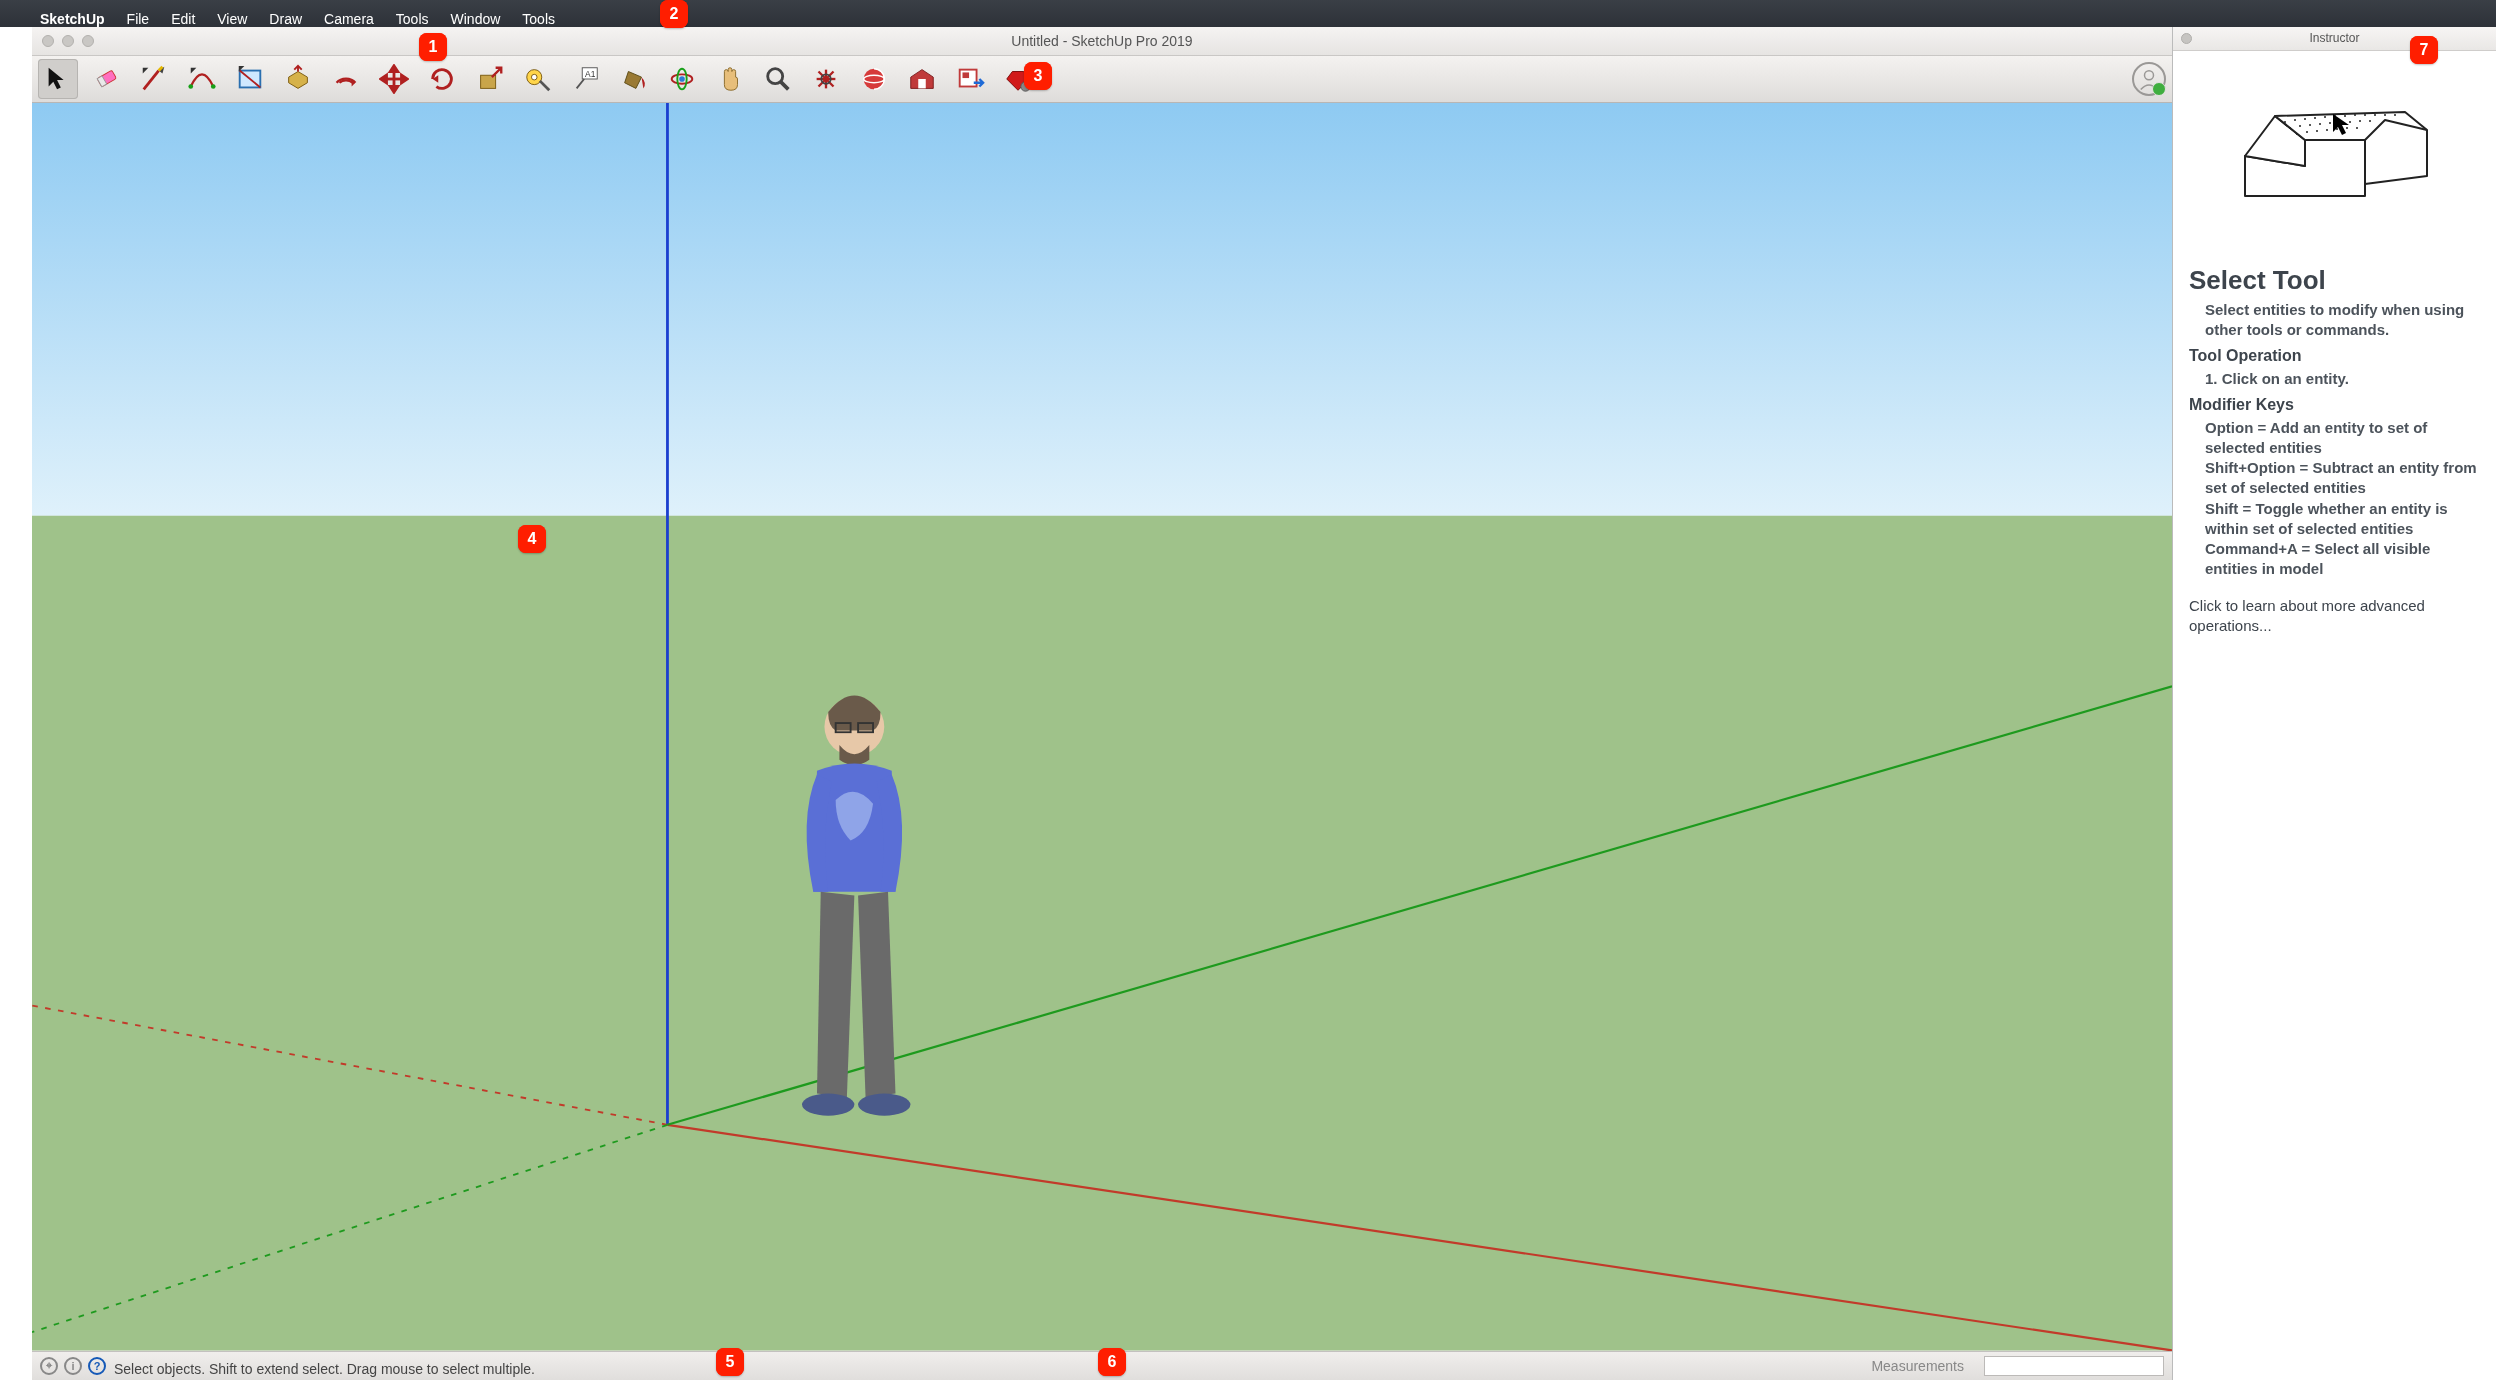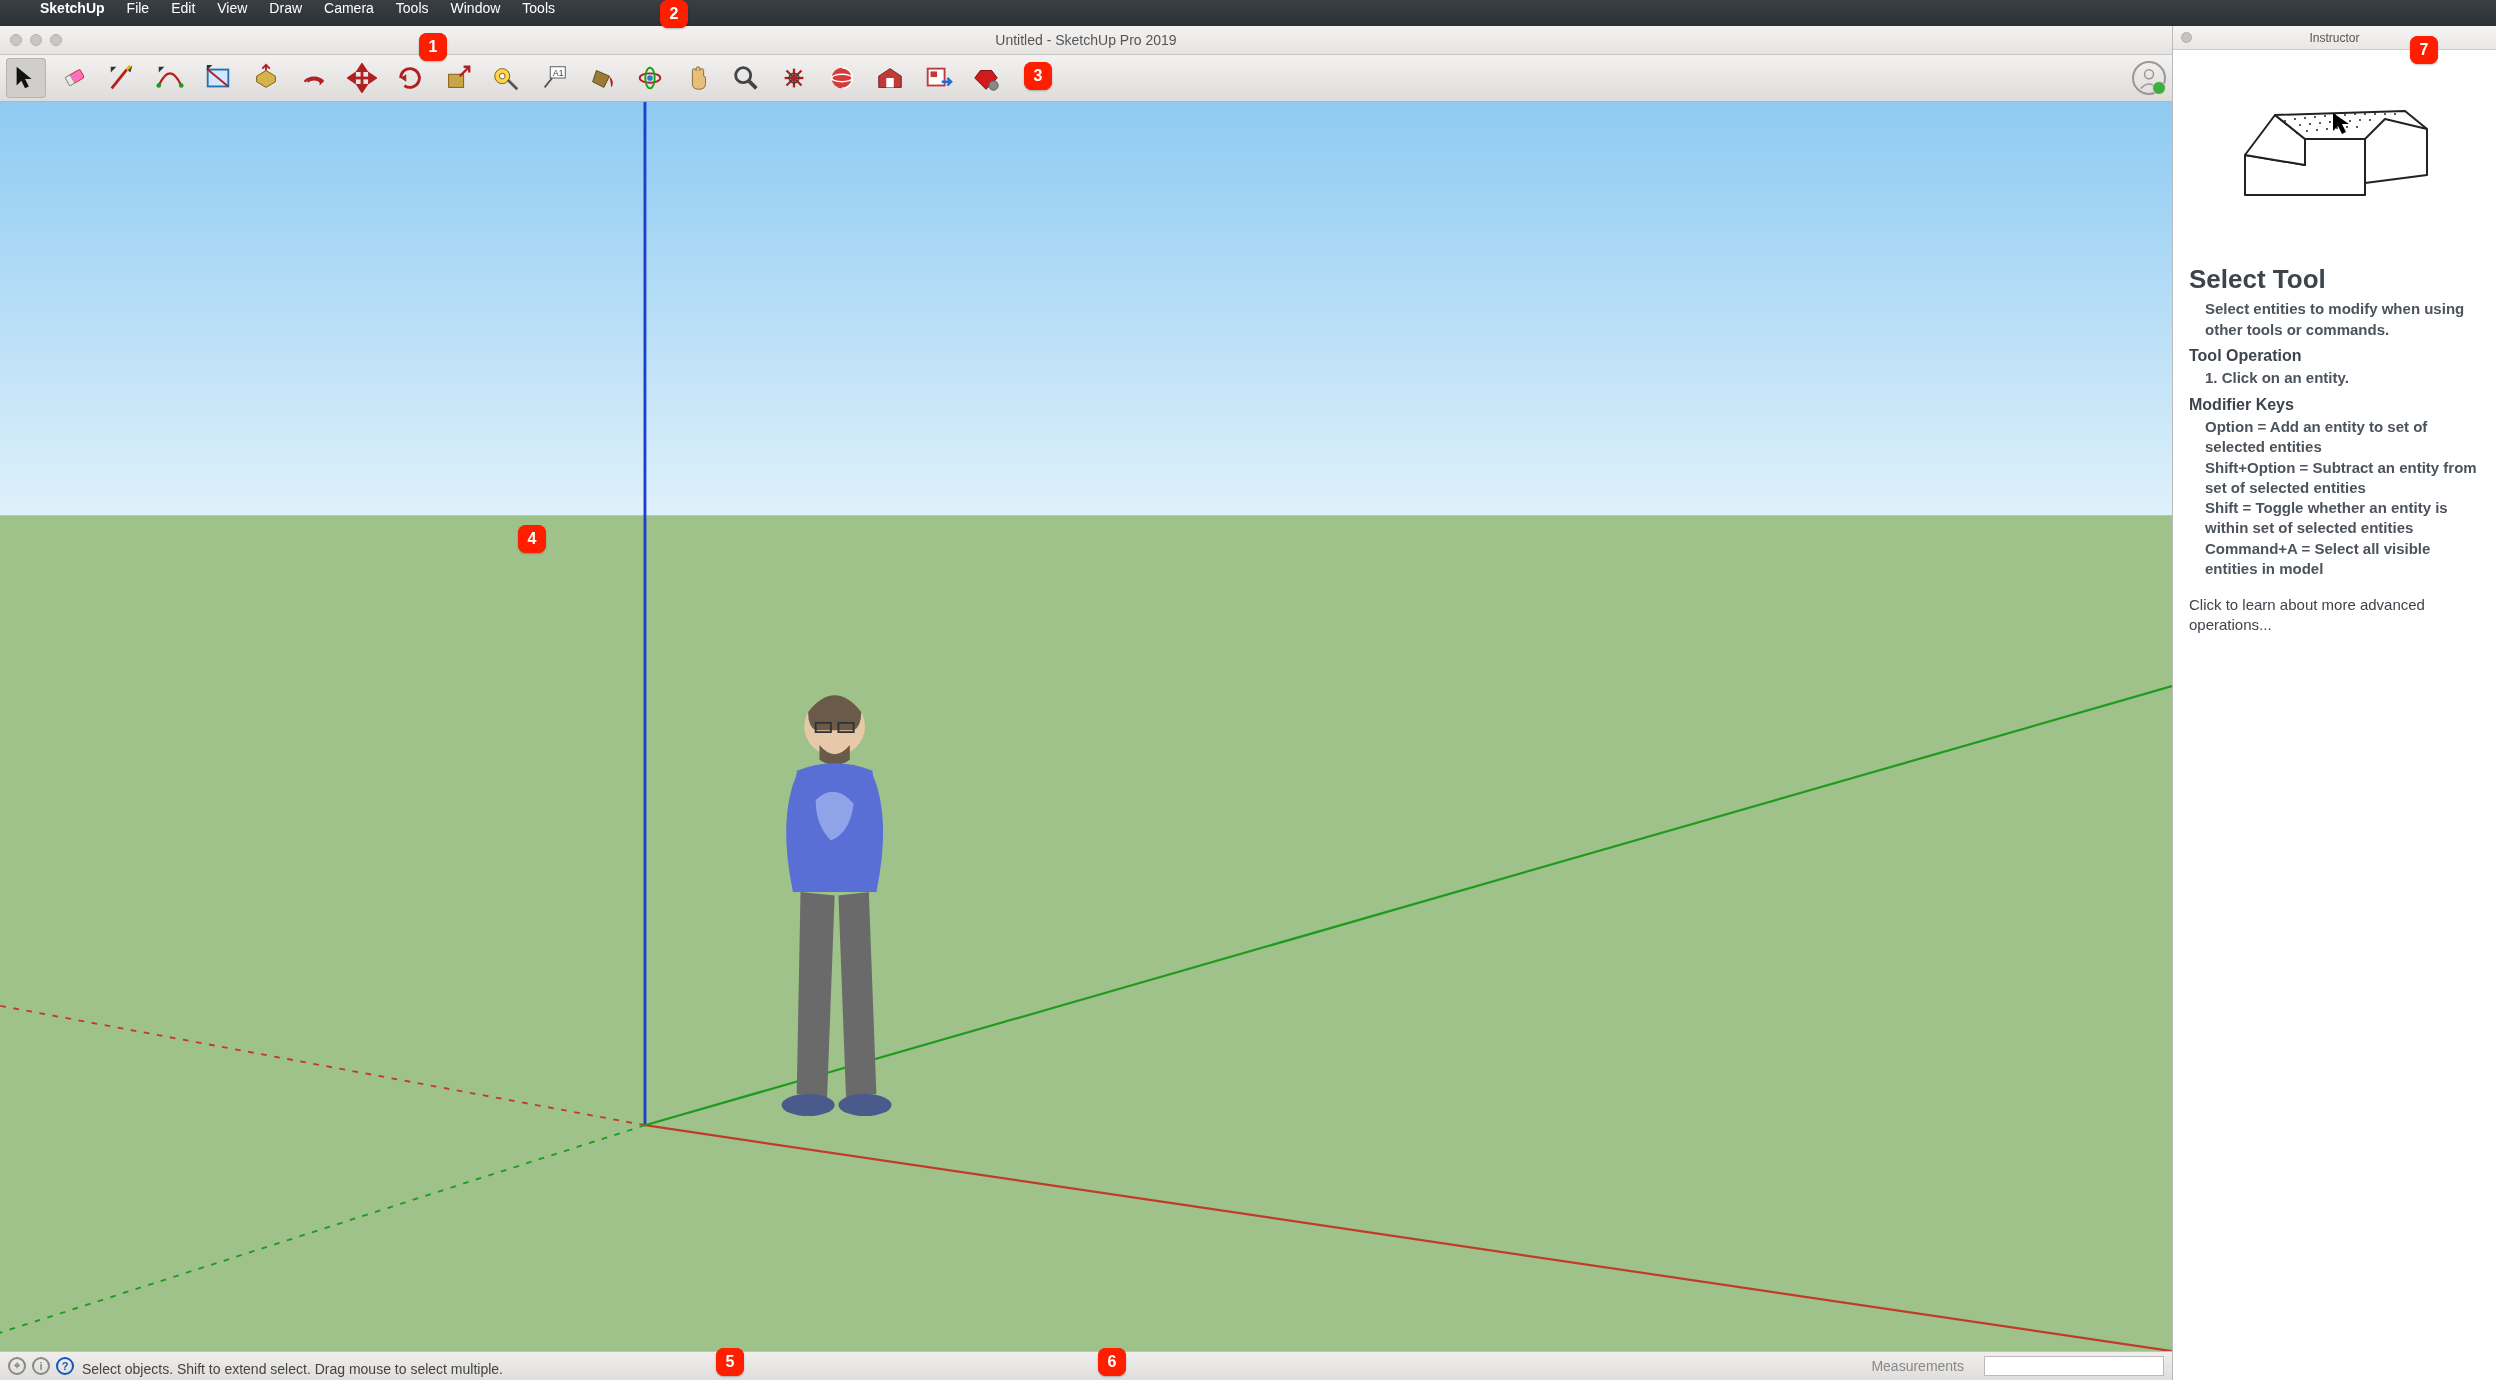--- a/index.html
+++ b/index.html
@@ -3,31 +3,31 @@
 <meta charset="utf-8">
 <style>
   * { box-sizing: border-box; margin: 0; padding: 0; }
   html, body { width: 100%; height: 100%; font-family: -apple-system, "Helvetica Neue", Arial, sans-serif; overflow: hidden; }
   body { display: flex; flex-direction: column; background: #fff; }
 
   
   .mac-menubar {
     height: 27px;
     background: linear-gradient(#3a3f46,#2d3138);
-    display: flex; align-items: flex-start;
+    display: flex; align-items: flex-end;
     color: #fff; font-size: 14px; font-weight: 500;
     padding: 0 8px; gap: 2px;
     position: relative; z-index: 50;
   }
   .mac-menubar .apple { font-size: 16px; padding: 0 10px; }
   .mac-menubar .appname { font-weight: 700; padding: 0 10px; }
   .mac-menubar .menu-item { padding: 0 10px; cursor: default; }
 
   
-  .app-row { flex: 1 1 auto; display: flex; min-height: 0; }
+  .app-row { flex: 1 1 auto; display: flex; min-height: 0; padding-left: 32px; }
 
   
   .sketchup-window { flex: 1 1 auto; display: flex; flex-direction: column; border-right: 1px solid #bbb; min-width: 0; background:#ececec; }
   .titlebar {
     height: 30px; background: linear-gradient(#f5f3f2,#e6e4e2);
     border-bottom: 1px solid #c9c7c5;
     display: flex; align-items: center; position: relative;
     font-size: 14px; color:#555;
   }
   .traffic { display:flex; gap:8px; margin-left:10px; }

